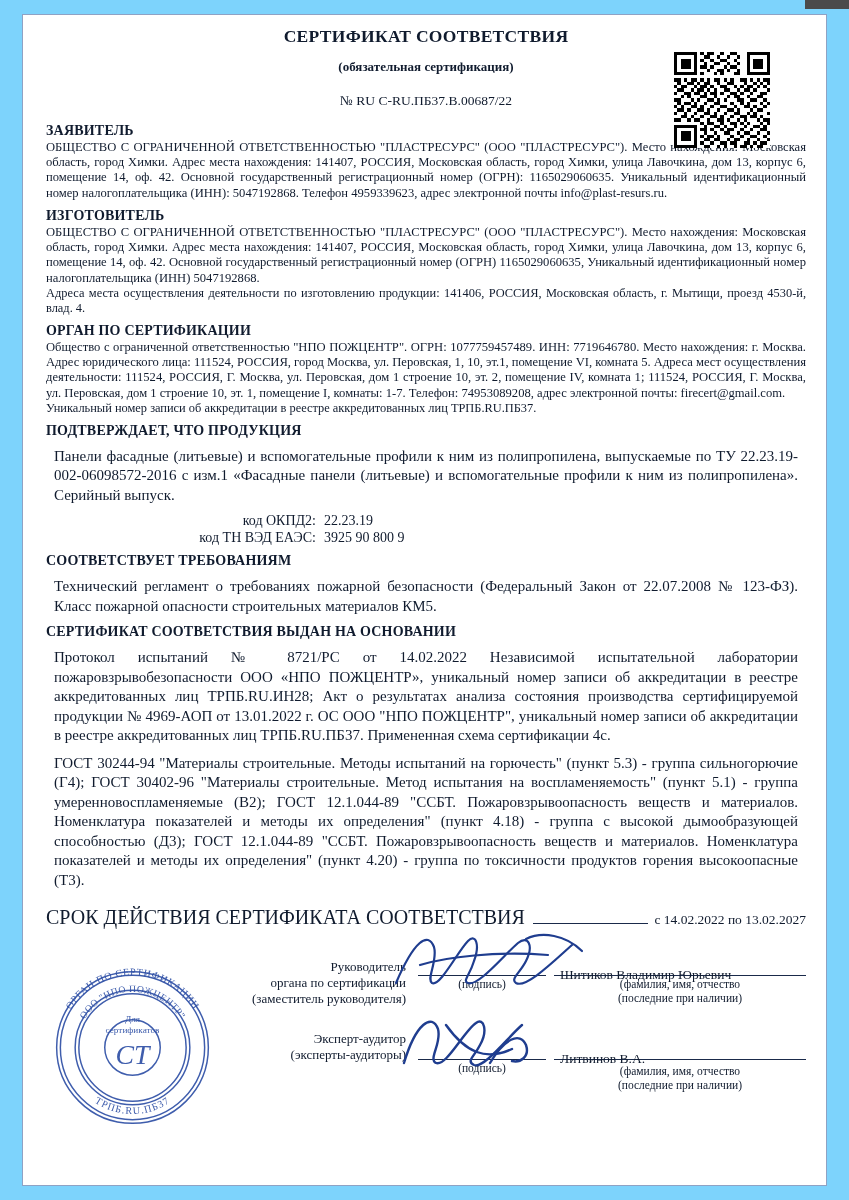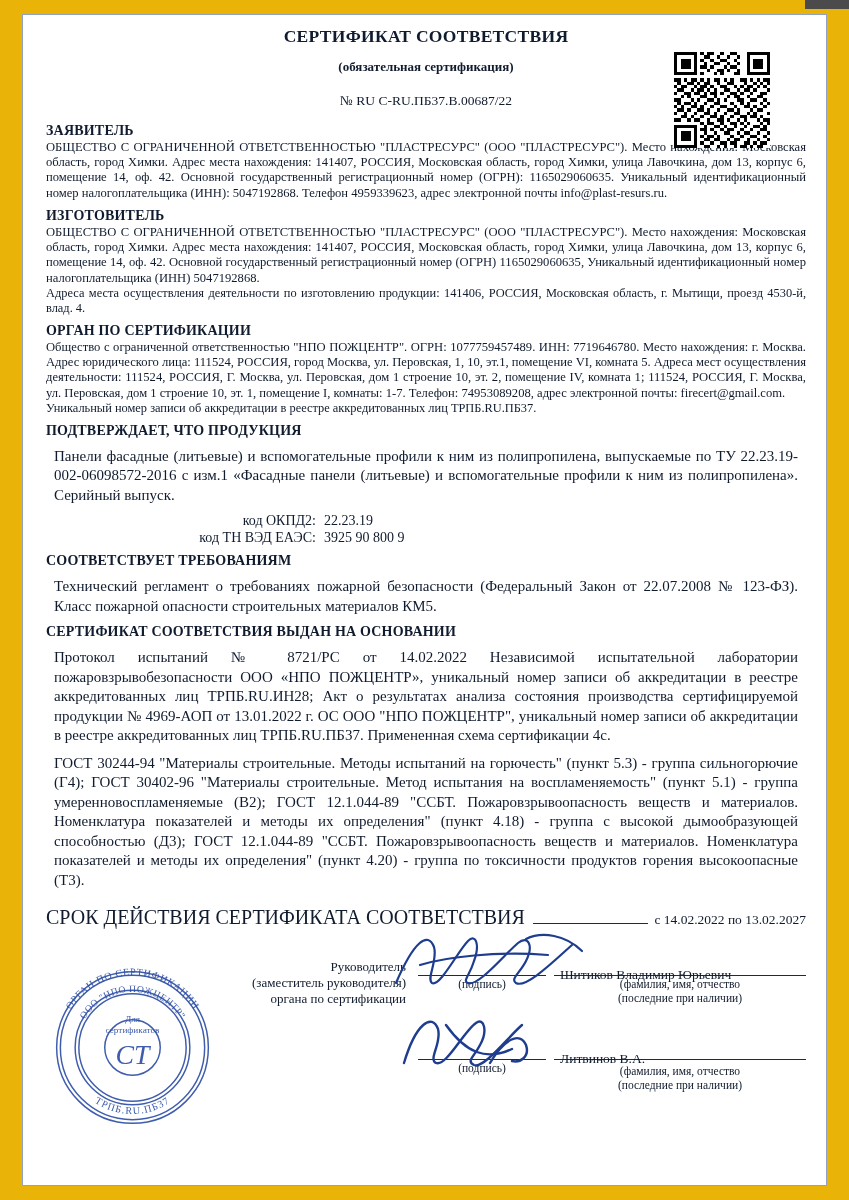--- a/index.html
+++ b/index.html
@@ -7,21 +7,21 @@
     padding: 0;
     background: #b0b0b0;
   }
   body {
     font-family: "Liberation Serif", serif;
   }
   .page {
     position: relative;
     width: 849px;
     height: 1200px;
-    background: #eab308;
+    background: #7dd3fc;
     overflow: hidden;
     box-sizing: border-box;
   }
   .sheet {
     position: absolute;
     left: 22px;
     top: 14px;
     width: 805px;
     height: 1172px;
     border: 1px solid #8fa2c4;
@@ -448,32 +448,36 @@
     <div class="validity">
       <div class="vtitle">СРОК ДЕЙСТВИЯ СЕРТИФИКАТА СООТВЕТСТВИЯ</div>
       <div class="vline"></div>
       <div class="vdates">с 14.02.2022 по 13.02.2027</div>
     </div>
 
     <div class="sign-block">
 
       <div class="role" style="left: 60px; top: 12px; width: 300px;">
         <div>Руководитель</div>
+        <div>органа по сертификации</div>
         <div>(заместитель руководителя)</div>
-        <div>органа по сертификации</div>
       </div>
       <div class="sig-line" style="left: 372px; top: 28px; width: 128px;"></div>
       <div class="cap" style="left: 372px; top: 31px; width: 128px;">(подпись)</div>
       <div class="sig-line" style="left: 508px; top: 28px; width: 252px;"></div>
       <div class="name" style="left: 514px; top: 10px;">Шитиков Владимир Юрьевич</div>
       <div class="cap" style="left: 508px; top: 31px; width: 252px;">
         <div>(фамилия, имя, отчество</div>
         <div>(последние при наличии)</div>
       </div>
 
+      <div class="role" style="left: 60px; top: 84px; width: 300px;">
+        <div>Эксперт-аудитор</div>
+        <div>(эксперты-аудиторы)</div>
+      </div>
       <div class="sig-line" style="left: 372px; top: 112px; width: 128px;"></div>
       <div class="cap" style="left: 372px; top: 115px; width: 128px;">(подпись)</div>
       <div class="sig-line" style="left: 508px; top: 112px; width: 252px;"></div>
       <div class="name" style="left: 514px; top: 94px;">Литвинов В.А.</div>
       <div class="cap" style="left: 508px; top: 118px; width: 252px;">
         <div>(фамилия, имя, отчество</div>
         <div>(последние при наличии)</div>
       </div>
 
       <svg class="sigscrawl" style="left: 330px; top: -26px;" width="230" height="80" viewBox="0 0 230 80">

